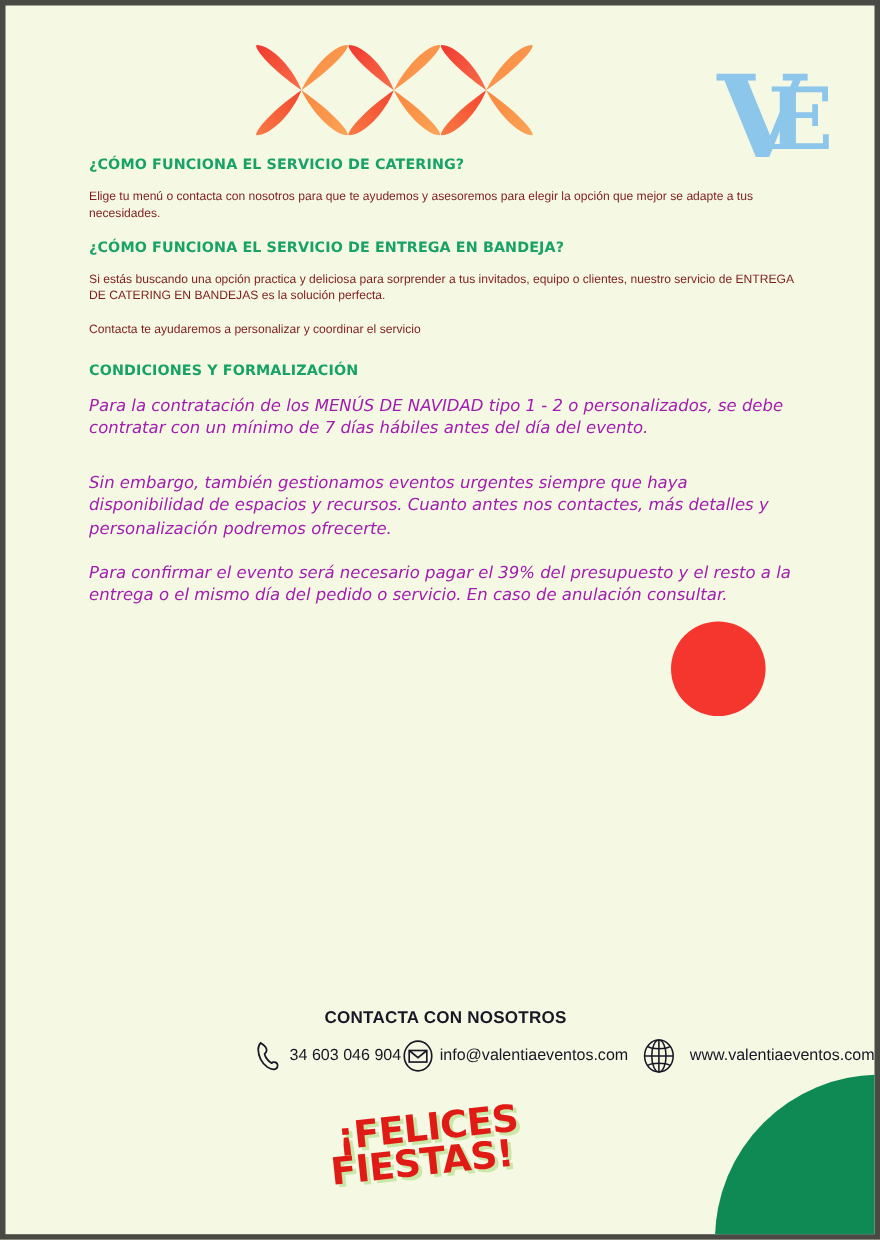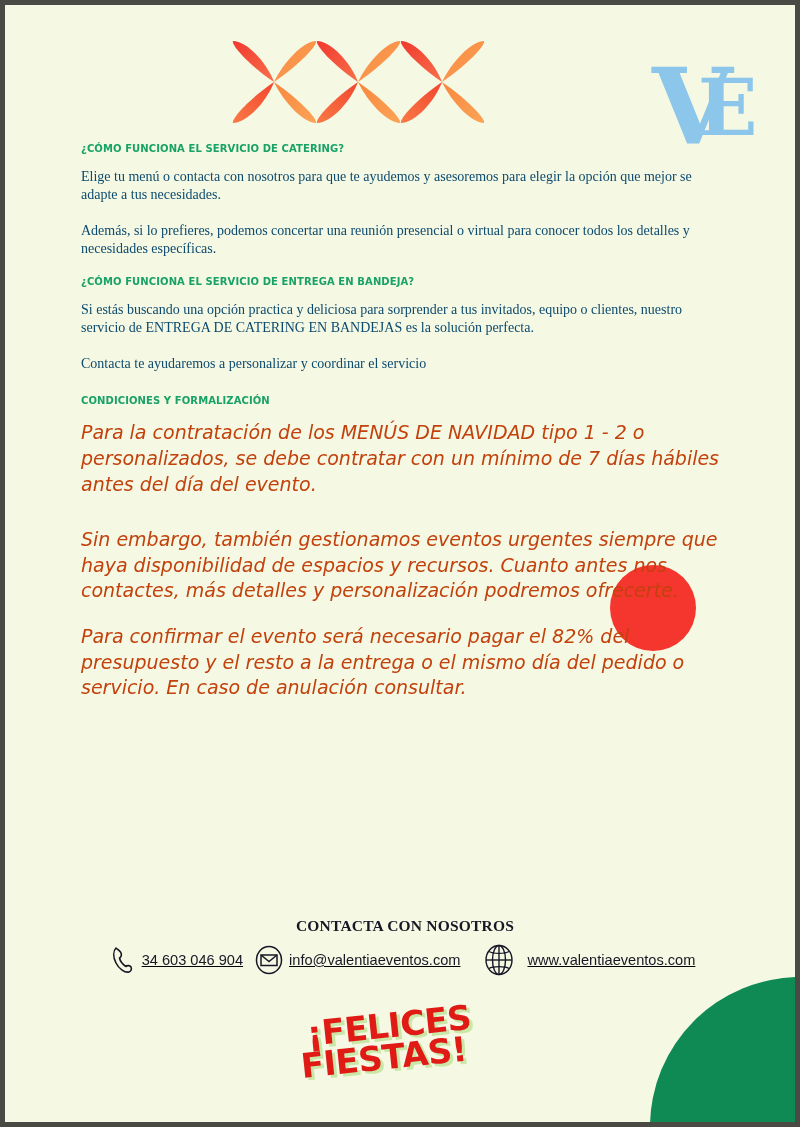--- a/index.html
+++ b/index.html
@@ -61,40 +61,40 @@
   
   .content {
     position: absolute;
     left: 76px;
     top: 138px;
     width: 648px;
   }
 
   h2.section-head {
     color: #18a266;
-    font-size: 10px;
+    font-size: 13px;
     font-weight: bold;
     letter-spacing: 0.1px;
     margin: 0 0 14px 0;
     font-family: "DejaVu Sans", sans-serif;
   }
   .section-head.cond { margin-top: 4px; }
 
   p.body-par {
-    color: #0c4a6e;
-    font-size: 14px;
+    color: #7f1d1d;
+    font-size: 11px;
     line-height: 1.32;
     margin: 0 0 17px 0;
-    font-family: Liberation Serif, serif;
+    font-family: Liberation Sans, sans-serif;
   }
   p.body-par.last { margin-bottom: 22px; }
 
   p.cond-par {
-    color: #c2410c;
-    font-size: 19px;
+    color: #a21caf;
+    font-size: 15px;
     line-height: 1.35;
     font-style: italic;
     margin: 0 0 20px 0;
     font-family: "DejaVu Sans", sans-serif;
   }
   p.cond-par.gap { margin-bottom: 30px; }
 
   
   .footer {
     position: absolute;
@@ -103,29 +103,27 @@
     width: 100%;
     text-align: center;
   }
   .contact-head {
     color: #171726;
     font-size: 15.5px;
     font-weight: bold;
     letter-spacing: 0.2px;
     margin: 0 0 9px 0;
     padding-left: 10px;
-    font-family: Liberation Serif, serif;
+    font-family: Liberation Sans, sans-serif;
   }
   .contact-row {
     display: flex;
     align-items: center;
-    justify-content: center;
-    gap: 11px;
+    justify-content: flex-end;
     padding-left: 6px;
-    text-decoration: underline;
   }
   .contact-item {
     display: flex;
     align-items: center;
     gap: 5px;
   }
   .contact-item .ctext {
     color: #171726;
     font-size: 14.6px;
     font-family: "Liberation Sans", sans-serif;
@@ -214,30 +212,29 @@
   </div>
 
   <div class="red-dot"></div>
 
   <div class="green-corner"></div>
 
   <div class="content">
 
     <h2 class="section-head">¿CÓMO FUNCIONA EL SERVICIO DE CATERING?</h2>
     <p class="body-par">Elige tu menú o contacta con nosotros para que te ayudemos y asesoremos para elegir la opción que mejor se adapte a tus necesidades.</p>
-    <p class="body-par">Además, si lo prefieres, podemos concertar una reunión presencial o virtual para conocer todos los detalles y necesidades específicas.</p>
 
     <h2 class="section-head">¿CÓMO FUNCIONA EL SERVICIO DE ENTREGA EN BANDEJA?</h2>
     <p class="body-par">Si estás buscando una opción practica y deliciosa para sorprender a tus invitados, equipo o clientes, nuestro servicio de ENTREGA DE CATERING EN BANDEJAS es la solución perfecta.</p>
     <p class="body-par last">Contacta te ayudaremos a personalizar y coordinar el servicio</p>
 
     <h2 class="section-head cond">CONDICIONES Y FORMALIZACIÓN</h2>
     <p class="cond-par gap">Para la contratación de los MENÚS DE NAVIDAD tipo 1 - 2 o personalizados, se debe contratar con un mínimo de 7 días hábiles antes del día del evento.</p>
     <p class="cond-par">Sin embargo, también gestionamos eventos urgentes siempre que haya disponibilidad de espacios y recursos. Cuanto antes nos contactes, más detalles y personalización podremos ofrecerte.</p>
-    <p class="cond-par">Para confirmar el evento será necesario pagar el 82% del presupuesto y el resto a la entrega o el mismo día del pedido o servicio. En caso de anulación consultar.</p>
+    <p class="cond-par">Para confirmar el evento será necesario pagar el 39% del presupuesto y el resto a la entrega o el mismo día del pedido o servicio. En caso de anulación consultar.</p>
   </div>
 
   <div class="footer">
     <p class="contact-head">CONTACTA CON NOSOTROS</p>
 
     <div class="contact-row">
 
       <div class="contact-item">
         <span>
           <svg class="icon-sv" width="26" height="30" viewBox="0 0 26 30">

